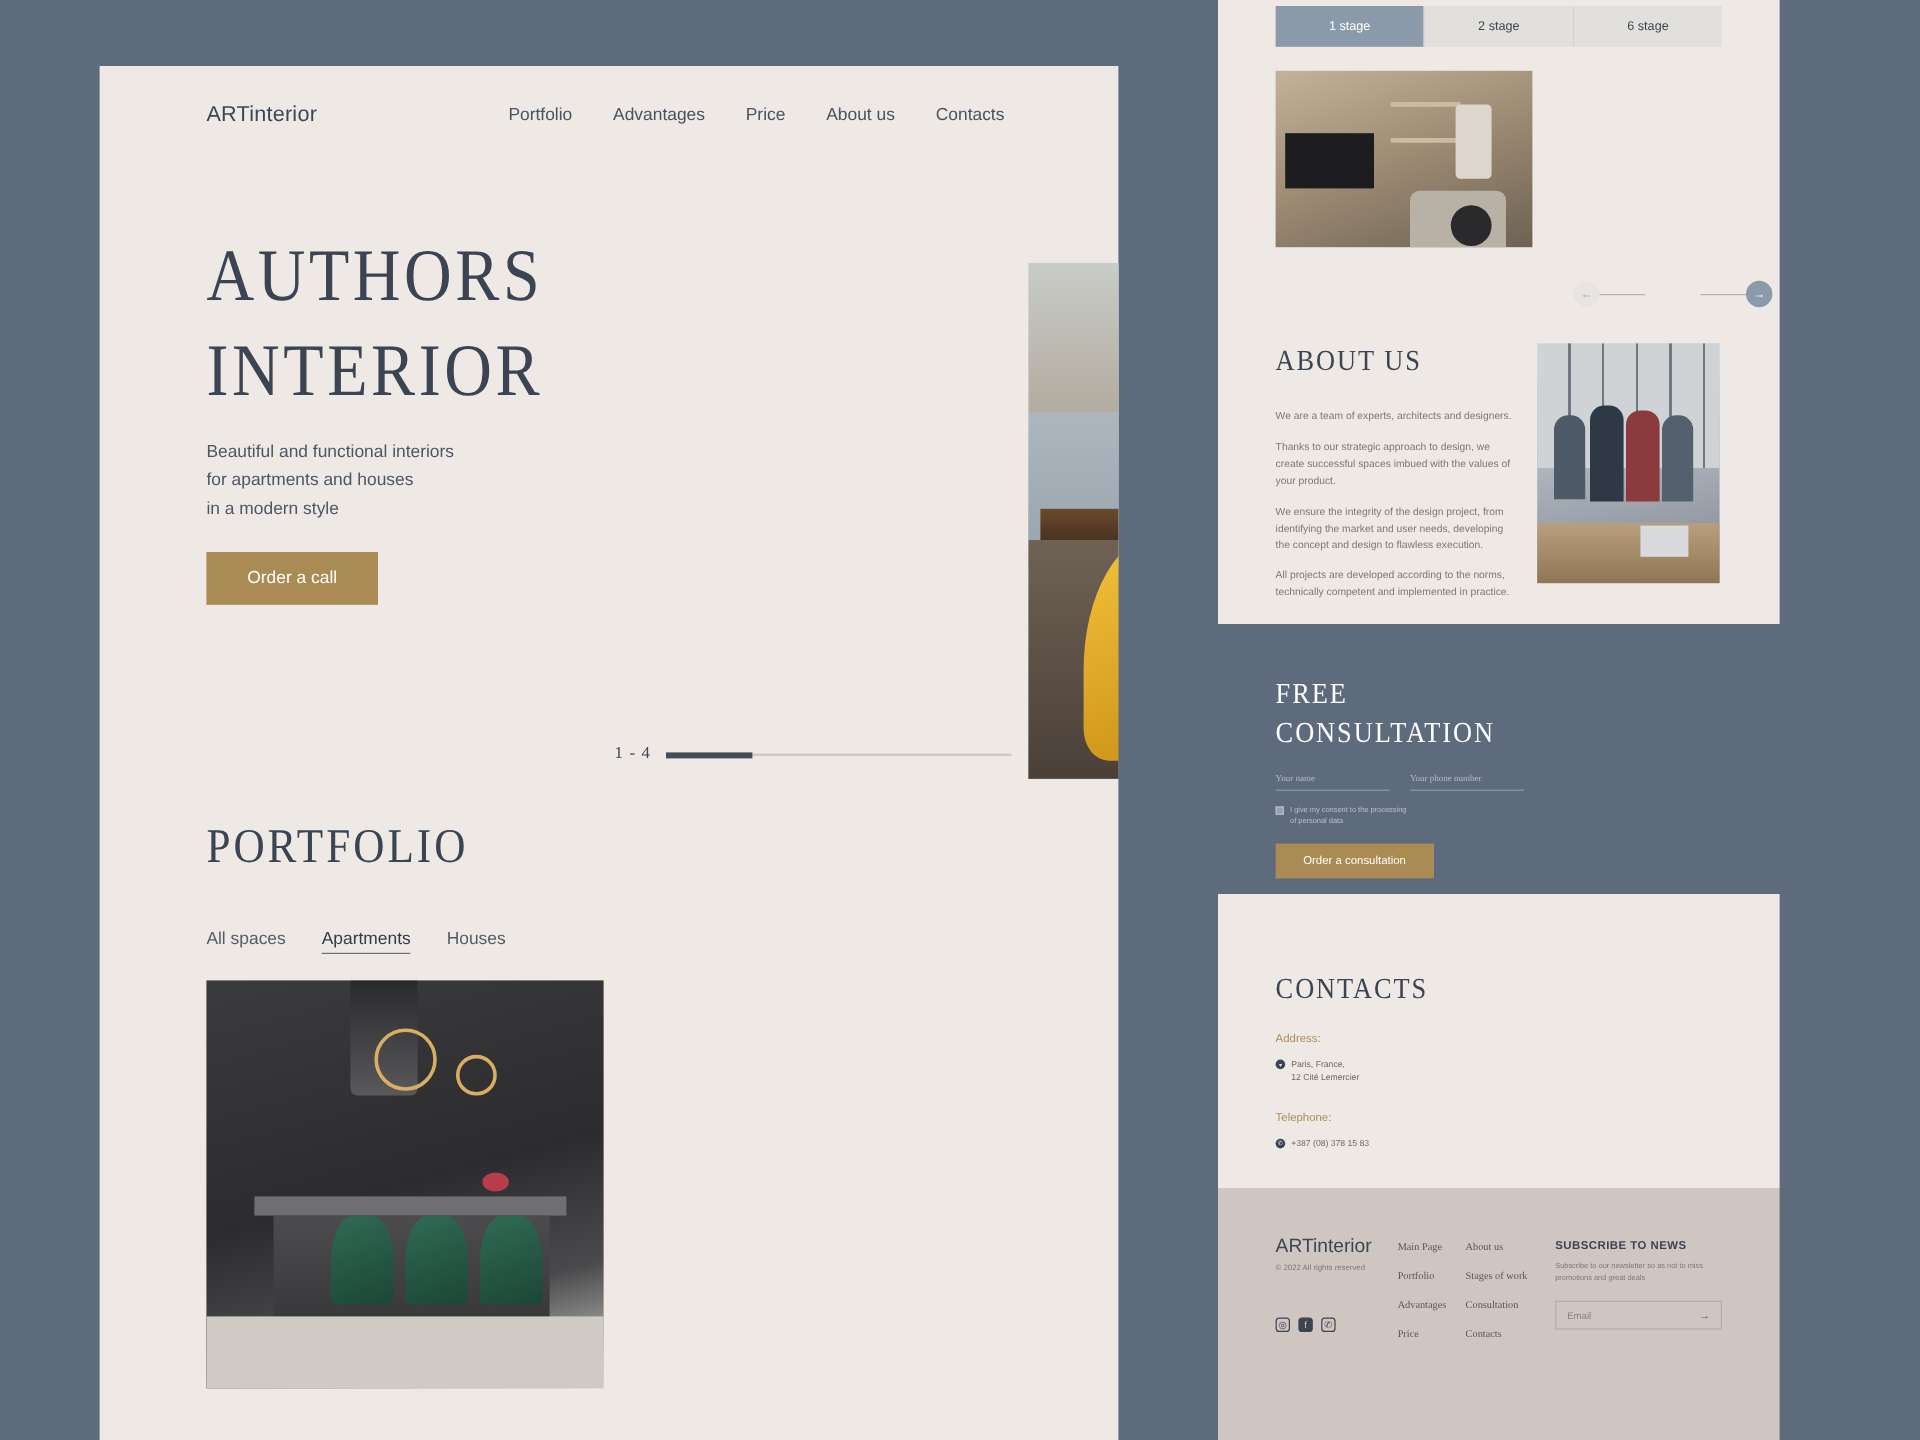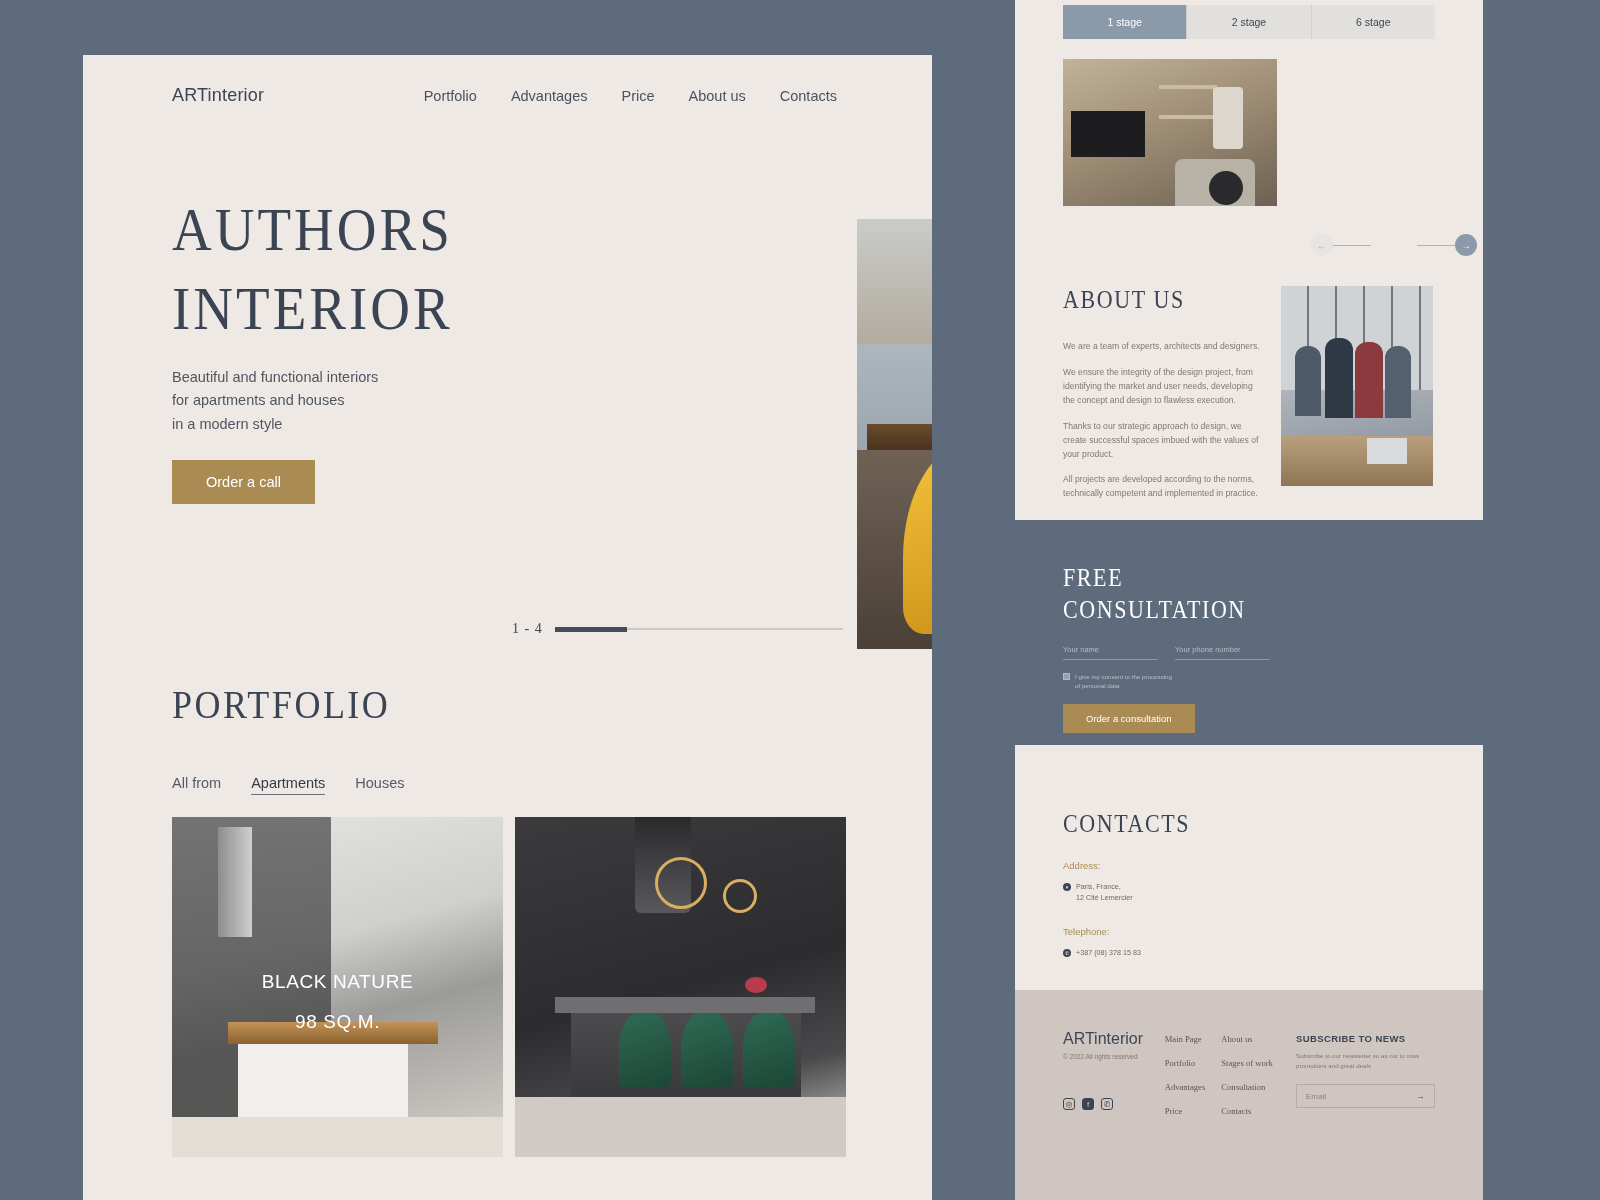--- a/index.html
+++ b/index.html
@@ -108,21 +108,21 @@
       color: #3b4452; border-bottom: 1px solid #9c958f; cursor: pointer; }
   .about-img { width: 152px; height: 200px; background: #8c96a0; flex: none; }
 
   .block-consult { top: 520px; height: 215px; background: #5d6b7c; padding: 42px 48px 0 48px; position: relative; }
   .consult-title { font-size: 22px; line-height: 1.32; letter-spacing: 1.6px; color: #fff; transform: scaleY(1.1); transform-origin: left top;}
   .consult-sub { font-size: 9.5px; font-weight: bold; line-height: 1.55; color: #fff; margin-top: 10px; }
   .fields { display: flex; gap: 17px; margin-top: 18px; }
   .field { width: 95px; }
   .field input {
     width: 100%; background: transparent; border: none; border-bottom: 1px solid #8e99a6;
-    font-family: Liberation Sans, sans-serif; font-size: 7.5px; color: #dfe3e8; padding-bottom: 5px; outline: none;
+    font-family: Liberation Serif, serif; font-size: 7.5px; color: #dfe3e8; padding-bottom: 5px; outline: none;
   }
   .field input::placeholder { color: #b4bcc6; }
   .consent { display: flex; gap: 5px; margin-top: 12px; align-items: flex-start; }
   .cbox { width: 7px; height: 7px; border: 1px solid #b4bcc6; background: #97a1ad; flex: none; margin-top: 1px;}
   .consent-t { font-size: 6.2px; line-height: 1.5; color: #b8c0ca; }
   .btn-consult { margin-top: 13px; background: #ab8b54; color: #fff; font-size: 9.5px;
       border: none; padding: 9px 23px; cursor: pointer; }
   .consult-img { position: absolute; right: 48px; top: 26px; width: 152px; height: 165px; background: #6a5b4c; }
 
   .block-contacts { top: 745px; height: 245px; background: #efe9e5; padding: 65px 48px 0 48px; }
@@ -209,36 +209,25 @@
       <div class="slider-count">1 - 4</div>
       <div class="slider-track">
         <div class="slider-fill" id="heroFill" style="width: 25%;"></div>
       </div>
     </div>
   </div>
 
   <div class="portfolio">
     <div class="display-font sec-title">PORTFOLIO</div>
     <div class="tabs">
-      <span>All from</span>
+      <span>All spaces</span>
       <span class="active">Apartments</span>
       <span>Houses</span>
     </div>
     <div class="cards">
-      <div class="card" style="background:linear-gradient(165deg,#e6e6e4 0%,#cfcfcd 38%,#9b9b99 58%,#d8d4cd 100%);">
-        <div style="position:absolute;left:0;top:0;width:48%;height:100%;background:linear-gradient(180deg,#5a5a5a,#3f3f3f);opacity:.82"></div>
-        <div style="position:absolute;left:46px;top:10px;width:34px;height:110px;background:linear-gradient(90deg,#8d8d8d,#cfcfcf);"></div>
-        <div style="position:absolute;left:56px;top:205px;width:210px;height:22px;background:linear-gradient(180deg,#c39256,#8a6230);"></div>
-        <div style="position:absolute;left:66px;top:227px;width:170px;height:80px;background:#f0efed;"></div>
-        <div style="position:absolute;left:0;top:300px;width:100%;height:40px;background:#e2ded6;"></div>
-        <div class="card-label">
-          <div>BLACK NATURE</div>
-          <div>98 SQ.M.</div>
-        </div>
-      </div>
       <div class="card" style="background:linear-gradient(165deg,#3b3b3d 0%,#2c2c2e 50%,#4a4a4c 75%,#d8d6d2 100%);">
         <div style="position:absolute;left:120px;top:0;width:56px;height:96px;background:linear-gradient(180deg,#2a2a2c,#59595c);border-radius:0 0 6px 6px;"></div>
         <div style="position:absolute;left:140px;top:40px;width:52px;height:52px;border:3px solid #d9ae62;border-radius:50%;"></div>
         <div style="position:absolute;left:208px;top:62px;width:34px;height:34px;border:3px solid #d9ae62;border-radius:50%;"></div>
         <div style="position:absolute;left:40px;top:180px;width:260px;height:16px;background:#6f6f72;"></div>
         <div style="position:absolute;left:56px;top:196px;width:230px;height:90px;background:linear-gradient(180deg,#4c4c4f,#38383a);"></div>
         <div style="position:absolute;left:230px;top:160px;width:22px;height:16px;border-radius:50%;background:#b83c4b;"></div>
         <div style="position:absolute;left:104px;top:196px;width:52px;height:74px;border-radius:36% 36% 8% 8%/50% 50% 8% 8%;background:linear-gradient(160deg,#2f6b55,#1c4636);"></div>
         <div style="position:absolute;left:166px;top:196px;width:52px;height:74px;border-radius:36% 36% 8% 8%/50% 50% 8% 8%;background:linear-gradient(160deg,#2f6b55,#1c4636);"></div>
         <div style="position:absolute;left:228px;top:196px;width:52px;height:74px;border-radius:36% 36% 8% 8%/50% 50% 8% 8%;background:linear-gradient(160deg,#2f6b55,#1c4636);"></div>
@@ -279,22 +268,22 @@
     <div class="nav-arrow">
       <div class="nav-line"></div>
       <div class="nav-circle on">→</div>
     </div>
   </div>
 
   <div class="about">
     <div class="about-left">
       <div class="display-font about-title">ABOUT US</div>
       <div class="about-p first">We are a team of experts, architects and designers.</div>
+      <div class="about-p">Thanks to our strategic approach to design, we create successful spaces imbued with the values of your product.</div>
       <div class="about-p">We ensure the integrity of the design project, from identifying the market and user needs, developing the concept and design to flawless execution.</div>
-      <div class="about-p">Thanks to our strategic approach to design, we create successful spaces imbued with the values of your product.</div>
       <div class="about-p">All projects are developed according to the norms, technically competent and implemented in practice.</div>
       <span class="more">More detailed</span>
     </div>
     <div class="about-img img" style="background:linear-gradient(170deg,#e3e4e2 0%,#b9bec4 35%,#7f8894 100%);">
       <div style="position:absolute;left:0;top:0;width:100%;height:52%;background:repeating-linear-gradient(90deg,#cfd3d6,#cfd3d6 26px,#6f7780 26px,#6f7780 28px);"></div>
       <div style="position:absolute;left:14px;top:60px;width:26px;height:70px;border-radius:12px 12px 0 0;background:#4f5a68;"></div>
       <div style="position:absolute;left:44px;top:52px;width:28px;height:80px;border-radius:12px 12px 0 0;background:#2f3946;"></div>
       <div style="position:absolute;left:74px;top:56px;width:28px;height:76px;border-radius:12px 12px 0 0;background:#8d3a3f;"></div>
       <div style="position:absolute;left:104px;top:60px;width:26px;height:72px;border-radius:12px 12px 0 0;background:#55606e;"></div>
       <div style="position:absolute;left:0;top:150px;width:100%;height:50px;background:linear-gradient(180deg,#b99f7e,#8e7655);"></div>

